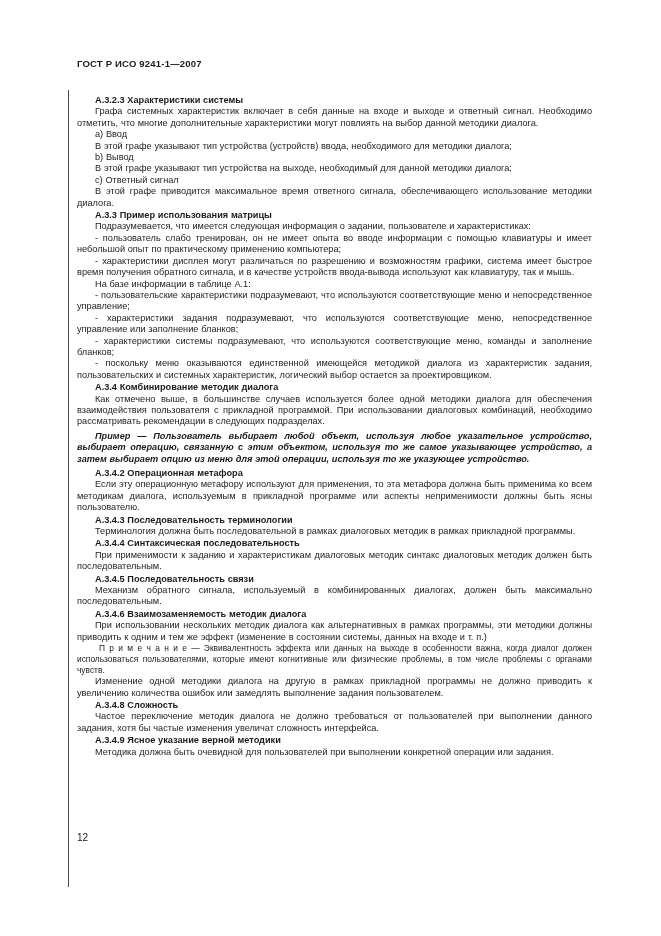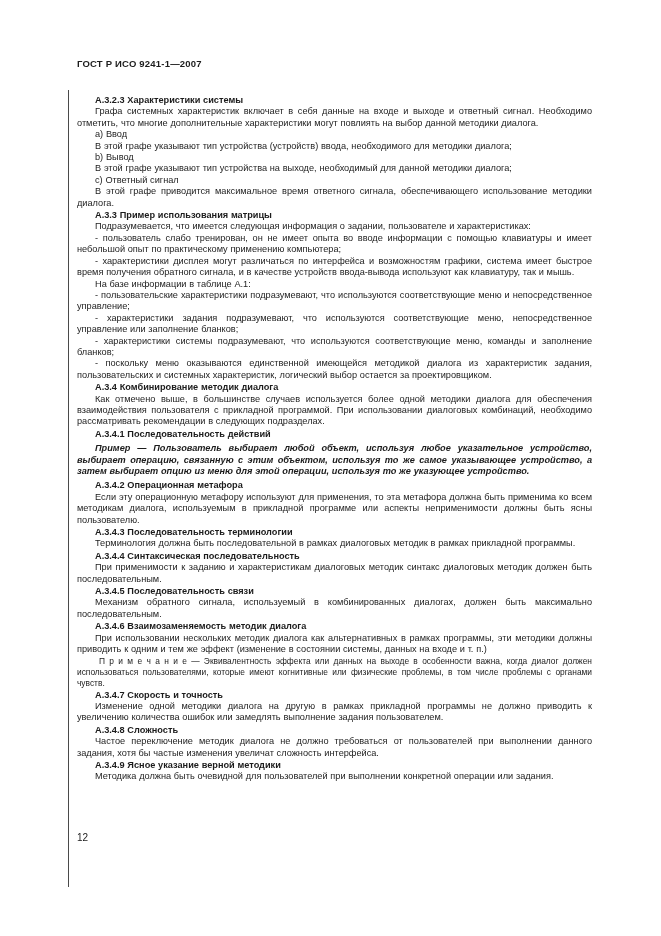--- a/index.html
+++ b/index.html
@@ -79,42 +79,40 @@
       <p class="para">Графа системных характеристик включает в себя данные на входе и выходе и ответный сигнал. Необходимо отметить, что многие дополнительные характеристики могут повлиять на выбор данной методики диалога.</p>
       <p class="para">а) Ввод</p>
       <p class="para">В этой графе указывают тип устройства (устройств) ввода, необходимого для методики диалога;</p>
       <p class="para">b) Вывод</p>
       <p class="para">В этой графе указывают тип устройства на выходе, необходимый для данной методики диалога;</p>
       <p class="para">с) Ответный сигнал</p>
       <p class="para">В этой графе приводится максимальное время ответного сигнала, обеспечивающего использование методики диалога.</p>
       <p class="heading">А.3.3 Пример использования матрицы</p>
       <p class="para">Подразумевается, что имеется следующая информация о задании, пользователе и характеристиках:</p>
       <p class="para">- пользователь слабо тренирован, он не имеет опыта во вводе информации с помощью клавиатуры и имеет небольшой опыт по практическому применению компьютера;</p>
-      <p class="para">- характеристики дисплея могут различаться по интерфейса и возможностям графики, система имеет быстрое время получения обратного сигнала, и в качестве устройств ввода-вывода используют как клавиатуру, так и мышь.</p>
+      <p class="para">- характеристики дисплея могут различаться по разрешению и возможностям графики, система имеет быстрое время получения обратного сигнала, и в качестве устройств ввода-вывода используют как клавиатуру, так и мышь.</p>
       <p class="para">На базе информации в таблице А.1:</p>
       <p class="para">- пользовательские характеристики подразумевают, что используются соответствующие меню и непосредственное управление;</p>
       <p class="para">- характеристики задания подразумевают, что используются соответствующие меню, непосредственное управление или заполнение бланков;</p>
       <p class="para">- характеристики системы подразумевают, что используются соответствующие меню, команды и заполнение бланков;</p>
       <p class="para">- поскольку меню оказываются единственной имеющейся методикой диалога из характеристик задания, пользовательских и системных характеристик, логический выбор остается за проектировщиком.</p>
       <p class="heading">А.3.4 Комбинирование методик диалога</p>
       <p class="para">Как отмечено выше, в большинстве случаев используется более одной методики диалога для обеспечения взаимодействия пользователя с прикладной программой. При использовании диалоговых комбинаций, необходимо рассматривать рекомендации в следующих подразделах.</p>
-      <p class="heading">А.3.4.1 Последовательность действий</p>
       <p class="example">Пример — Пользователь выбирает любой объект, используя любое указательное устройство, выбирает операцию, связанную с этим объектом, используя то же самое указывающее устройство, а затем выбирает опцию из меню для этой операции, используя то же указующее устройство.</p>
       <p class="heading">А.3.4.2 Операционная метафора</p>
       <p class="para">Если эту операционную метафору используют для применения, то эта метафора должна быть применима ко всем методикам диалога, используемым в прикладной программе или аспекты неприменимости должны быть ясны пользователю.</p>
       <p class="heading">А.3.4.3 Последовательность терминологии</p>
       <p class="para">Терминология должна быть последовательной в рамках диалоговых методик в рамках прикладной программы.</p>
       <p class="heading">А.3.4.4 Синтаксическая последовательность</p>
       <p class="para">При применимости к заданию и характеристикам диалоговых методик синтакс диалоговых методик должен быть последовательным.</p>
       <p class="heading">А.3.4.5 Последовательность связи</p>
       <p class="para">Механизм обратного сигнала, используемый в комбинированных диалогах, должен быть максимально последовательным.</p>
       <p class="heading">А.3.4.6 Взаимозаменяемость методик диалога</p>
       <p class="para">При использовании нескольких методик диалога как альтернативных в рамках программы, эти методики должны приводить к одним и тем же эффект (изменение в состоянии системы, данных на входе и т. п.)</p>
       <p class="note">П р и м е ч а н и е — Эквивалентность эффекта или данных на выходе в особенности важна, когда диалог должен использоваться пользователями, которые имеют когнитивные или физические проблемы, в том числе проблемы с органами чувств.</p>
-      <p class="heading">А.3.4.7 Скорость и точность</p>
       <p class="para">Изменение одной методики диалога на другую в рамках прикладной программы не должно приводить к увеличению количества ошибок или замедлять выполнение задания пользователем.</p>
       <p class="heading">А.3.4.8 Сложность</p>
       <p class="para">Частое переключение методик диалога не должно требоваться от пользователей при выполнении данного задания, хотя бы частые изменения увеличат сложность интерфейса.</p>
       <p class="heading">А.3.4.9 Ясное указание верной методики</p>
       <p class="para">Методика должна быть очевидной для пользователей при выполнении конкретной операции или задания.</p>
     </div>
 
   <div class="page-number">12</div>
 </div>
 

